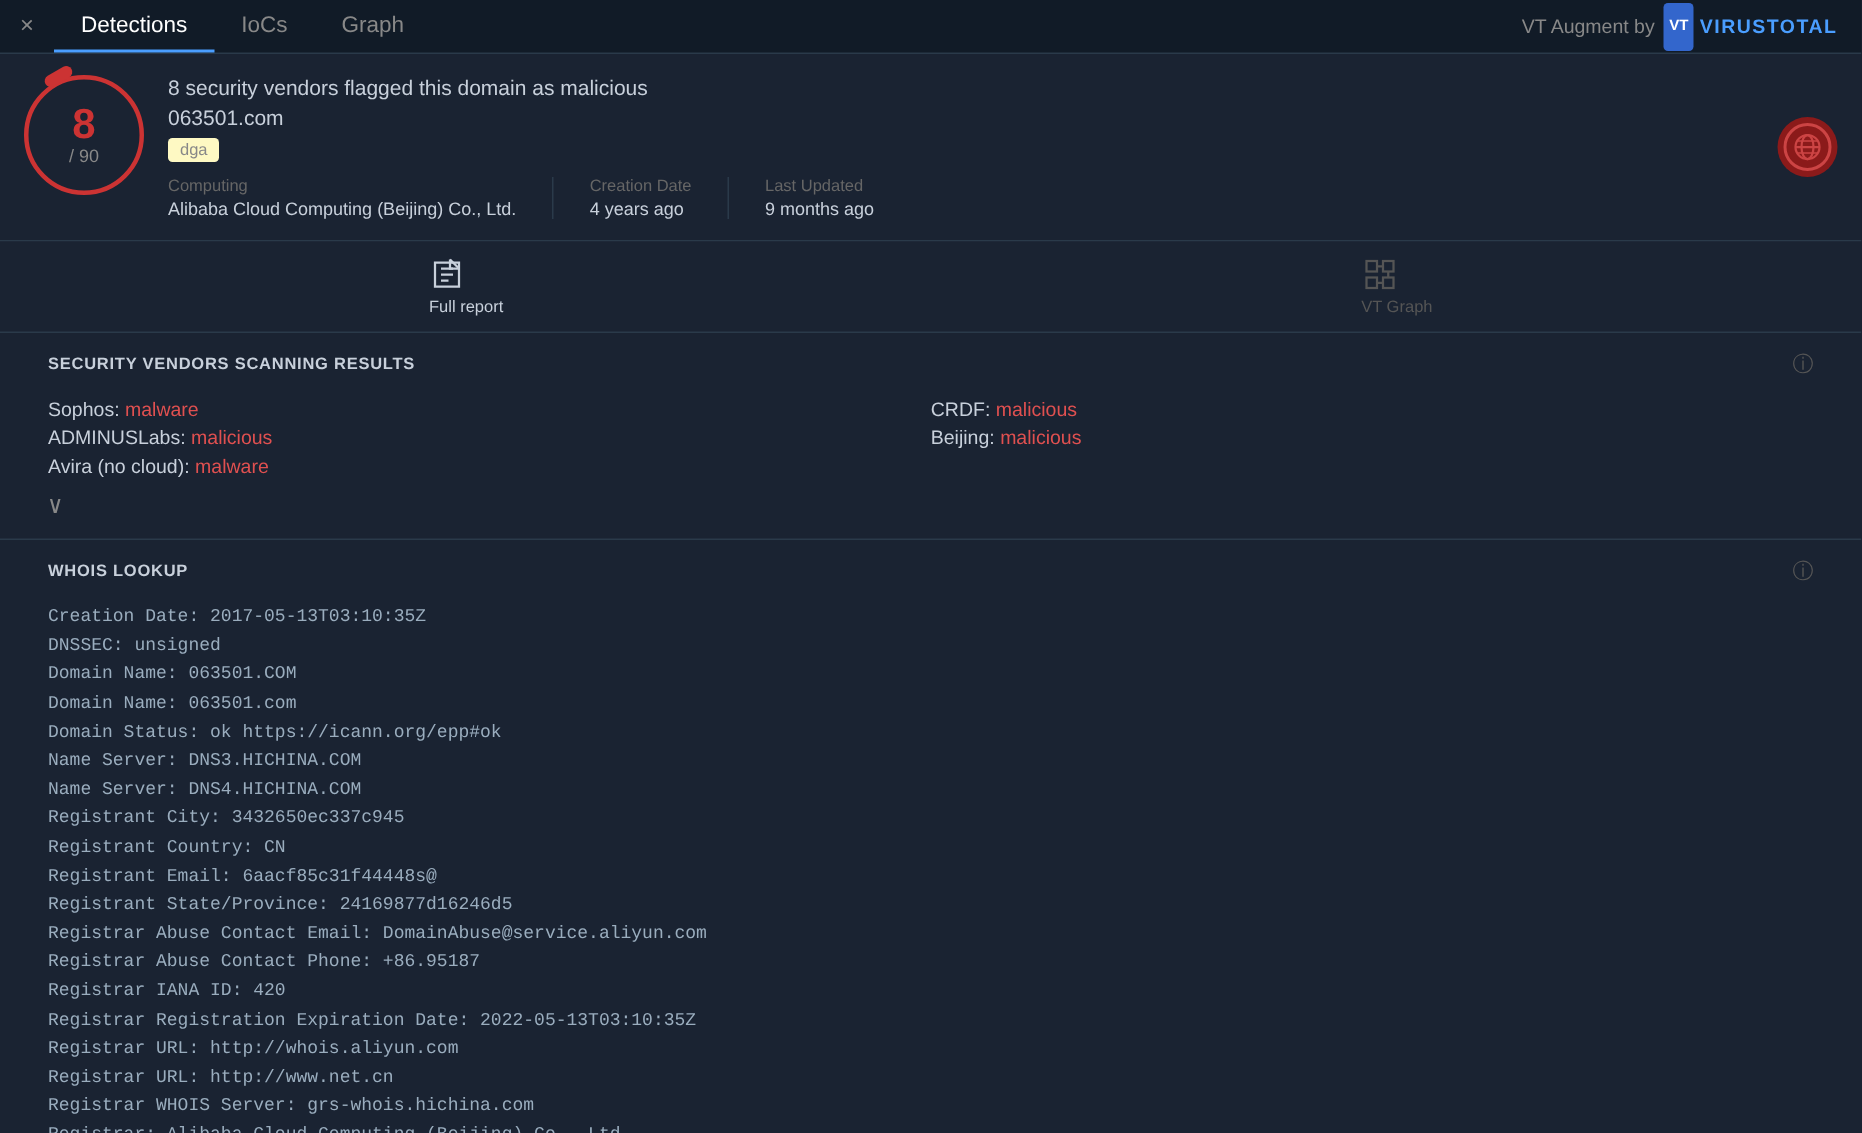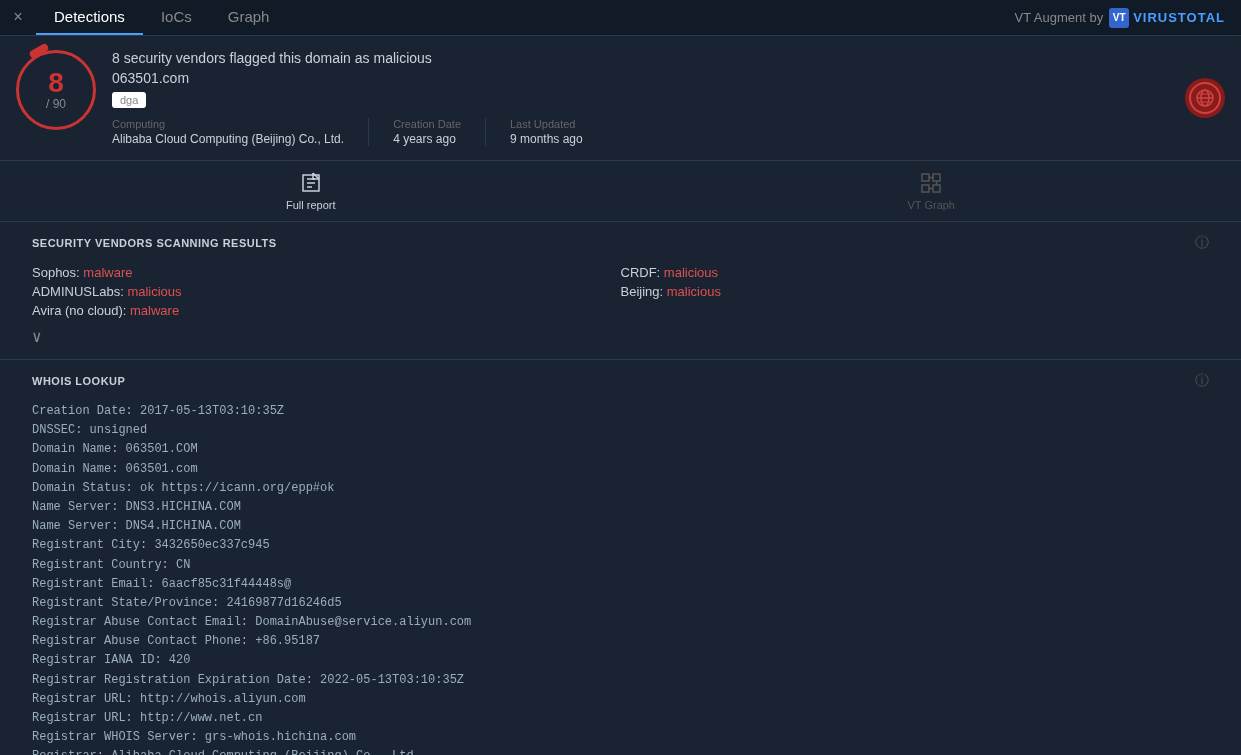--- a/index.html
+++ b/index.html
@@ -64,21 +64,21 @@
       font-size: 13px;
       color: #888;
     }
     .vt-logo {
       display: flex;
       align-items: center;
       gap: 4px;
     }
     .vt-icon {
       width: 20px;
-      height: 20px;
+      height: 32px;
       background: #3366cc;
       border-radius: 3px;
       display: flex;
       align-items: center;
       justify-content: center;
       color: #fff;
       font-size: 10px;
       font-weight: bold;
     }
     .vt-text {
@@ -142,21 +142,21 @@
       margin-bottom: 4px;
     }
     .domain-name {
       font-family: Arial, sans-serif;
       font-size: 14px;
       color: #c8d0db;
       margin-bottom: 6px;
     }
     .tag {
       display: inline-block;
-      background: #ffffff;
+      background: #fef9c3;
       color: #888;
       padding: 2px 8px;
       border-radius: 3px;
       font-size: 11px;
       font-family: Arial, sans-serif;
       margin-bottom: 10px;
     }
     .meta-row {
       display: flex;
       align-items: flex-start;
@@ -209,21 +209,20 @@
       background: #1a2332;
       display: flex;
       align-items: center;
       justify-content: space-around;
       padding: 10px 0;
       border-bottom: 1px solid #2a3a4a;
     }
     .action-item {
       display: flex;
       flex-direction: column;
-      align-items: center;
       gap: 4px;
       cursor: pointer;
       color: #888;
     }
     .action-icon {
       width: 24px;
       height: 24px;
       display: flex;
       align-items: center;
       justify-content: center;

